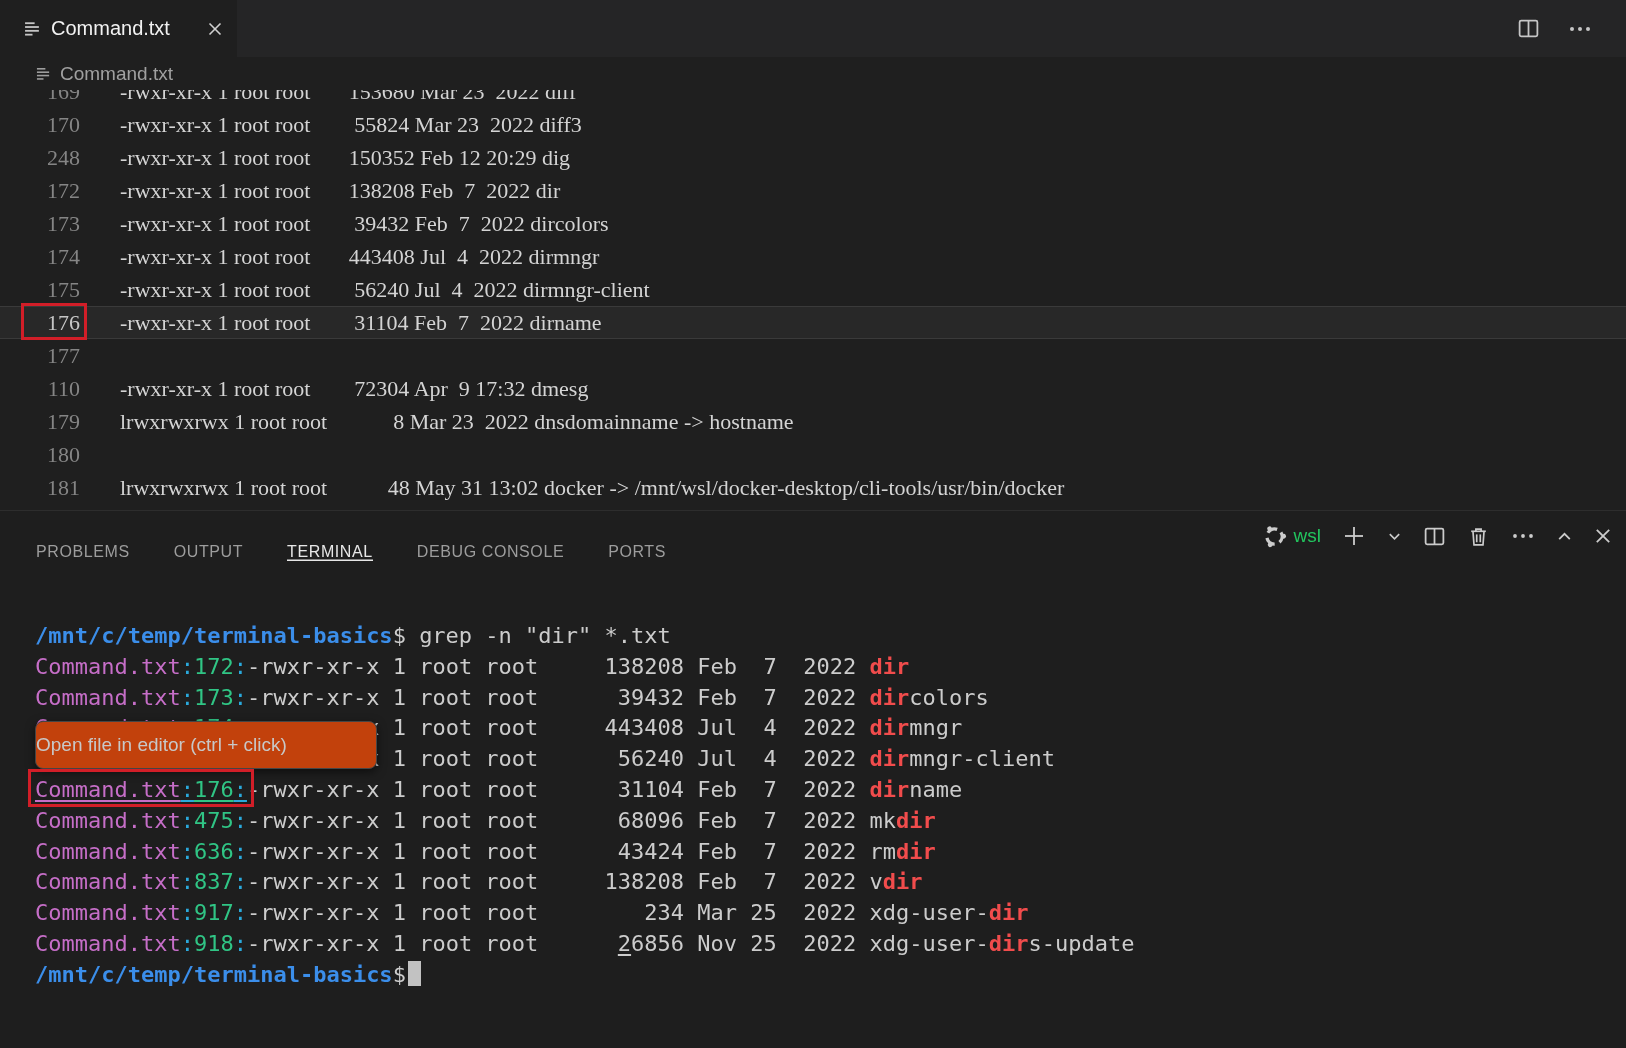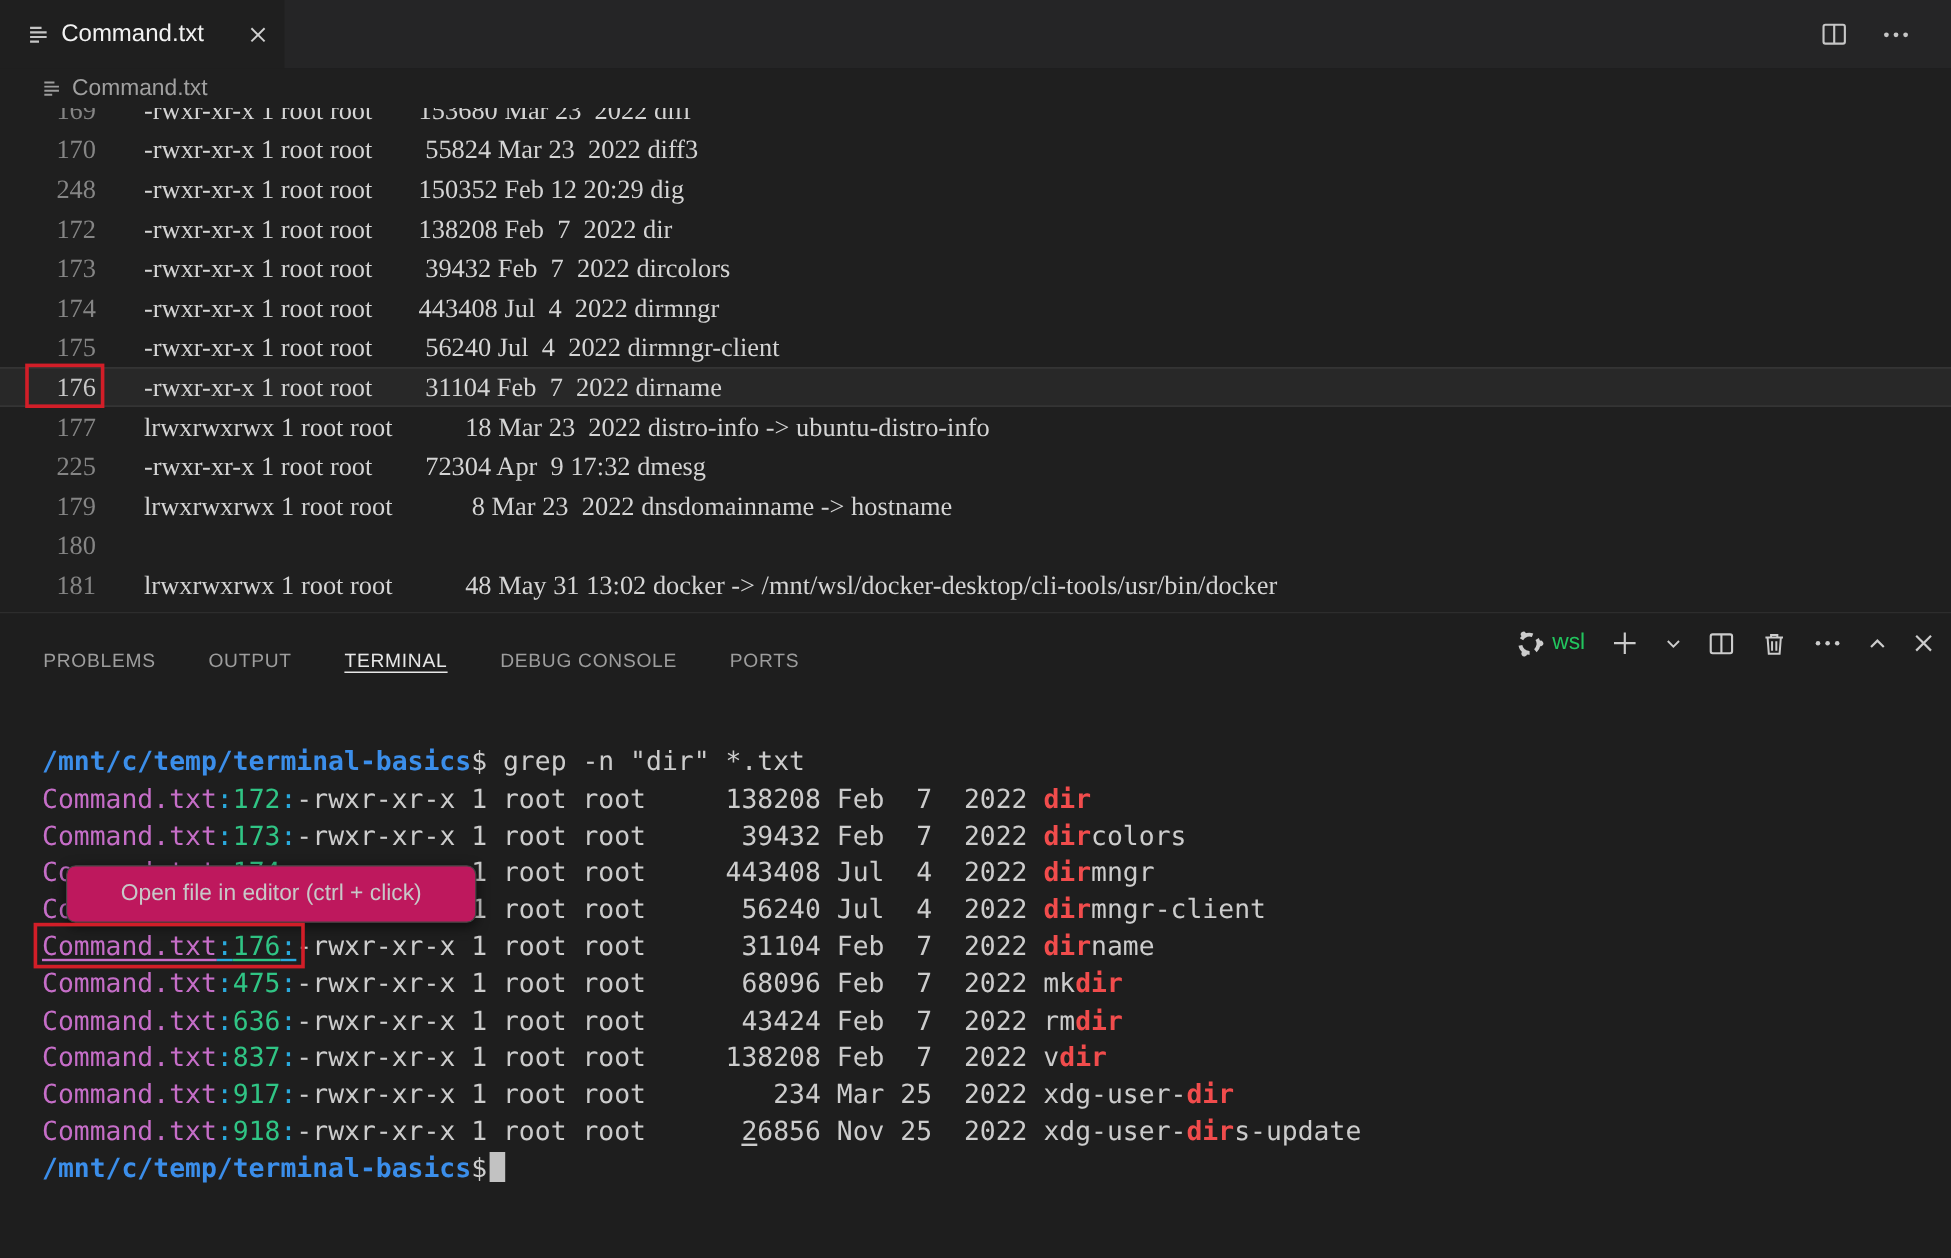--- a/index.html
+++ b/index.html
@@ -48,24 +48,24 @@
               font-family:"DejaVu Sans Mono", monospace; font-size:22px; line-height:30.8px; }
   .term-row { height:30.8px; white-space:pre; }
   .c-fg{color:#CCCCCC} .c-blue{color:#3B8EEA} .c-magenta{color:#C66EC8}
   .c-cyan{color:#2AA9DC} .c-green{color:#30C585} .c-red{color:#F14C4C}
   .b{font-weight:700}
   .u{text-decoration:underline; text-underline-offset:3px;}
   .cursor-block { display:inline-block; width:13px; height:25px; background:#C2C2C2;
                   vertical-align:-4px; margin-left:2px; }
 
   .tooltip { position:absolute; left:35px; top:210px; width:342px; height:48px; z-index:10;
-             background:#be185d; border:1px solid #454545; border-radius:8px;
+             background:#c2410c; border:1px solid #454545; border-radius:8px;
              box-shadow:0 3px 10px rgba(0,0,0,0.55);
-             display:flex; align-items:center; justify-content:center;
-             color:#C8C8C8; font-size:19px;margin-left:20px; }
+             display:flex; align-items:center; justify-content:flex-start;
+             color:#C8C8C8; font-size:19px; }
   .link-box { position:absolute; left:28px; top:258px; width:226px; height:38px;
               border:3px solid #D21E28; z-index:12; }
 
   .icon-btn { display:flex; align-items:center; cursor:pointer; }
   svg { display:block; }
 </style>
 </head>
 <body>
 
 <div class="app">
@@ -152,24 +152,23 @@
         <div class="ed-line">
           <span class="gutter">175</span>
           <span class="ed-text">-rwxr-xr-x 1 root root        56240 Jul  4  2022 dirmngr-client</span>
         </div>
         <div class="ed-line active">
           <span class="gutter">176</span>
           <span class="ed-text">-rwxr-xr-x 1 root root        31104 Feb  7  2022 dirname</span>
         </div>
         <div class="ed-line">
           <span class="gutter">177</span>
-          <span class="ed-text">lrwxrwxrwx 1 root root           18 Mar 23  2022 distro-info -&gt; ubuntu-distro-info</span>
-        </div>
-        <div class="ed-line">
-          <span class="gutter">225</span>
+        </div>
+        <div class="ed-line">
+          <span class="gutter">110</span>
           <span class="ed-text">-rwxr-xr-x 1 root root        72304 Apr  9 17:32 dmesg</span>
         </div>
         <div class="ed-line">
           <span class="gutter">179</span>
           <span class="ed-text">lrwxrwxrwx 1 root root            8 Mar 23  2022 dnsdomainname -&gt; hostname</span>
         </div>
         <div class="ed-line">
           <span class="gutter">180</span>
         </div>
         <div class="ed-line">

